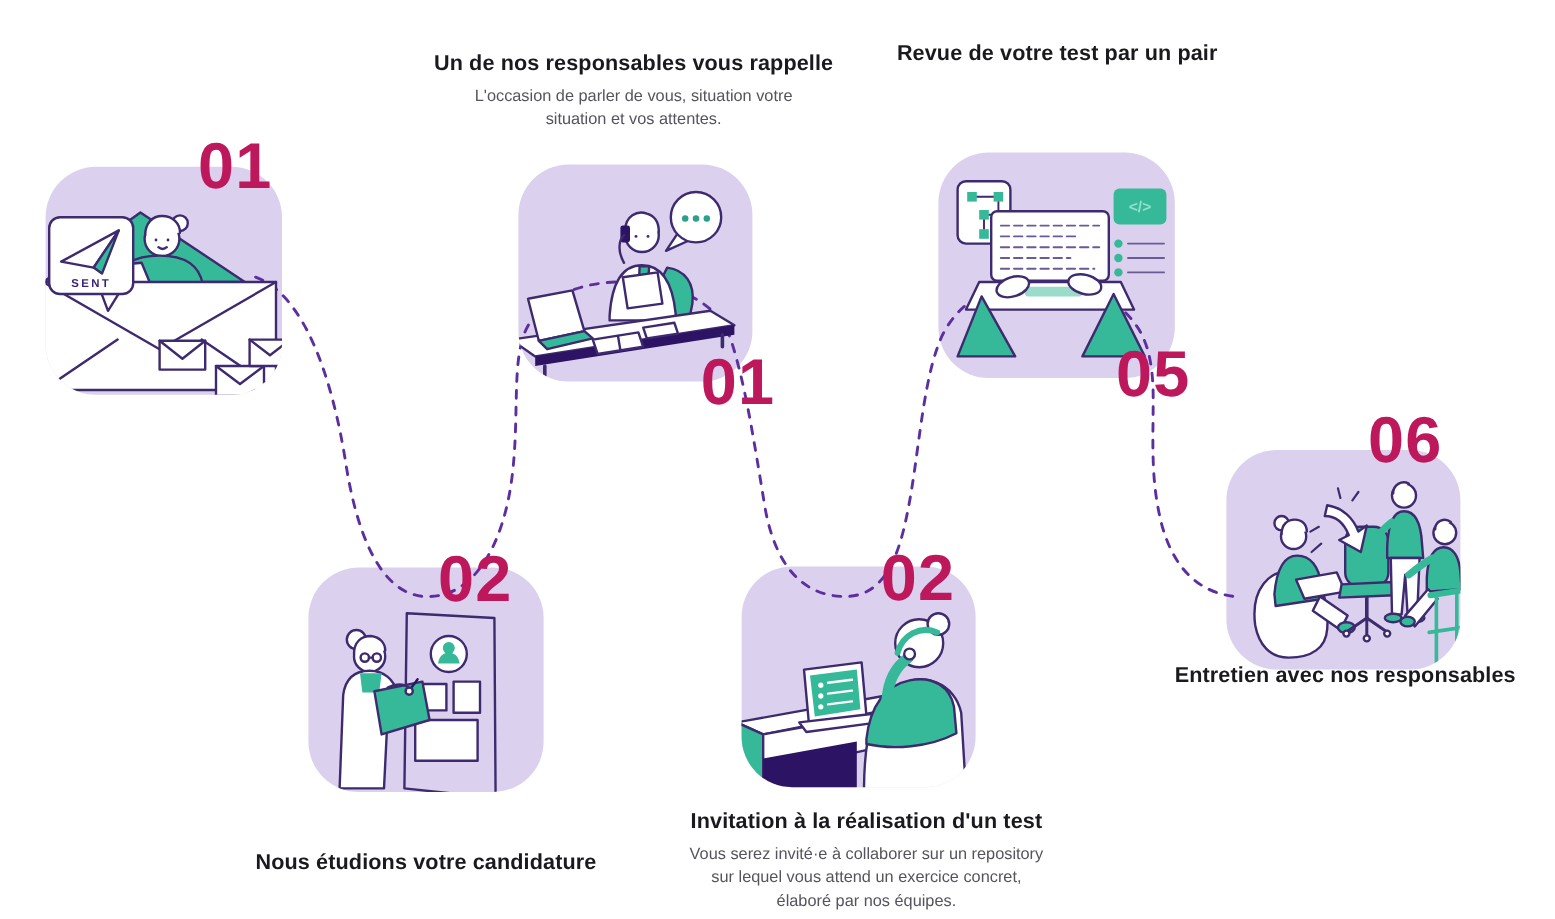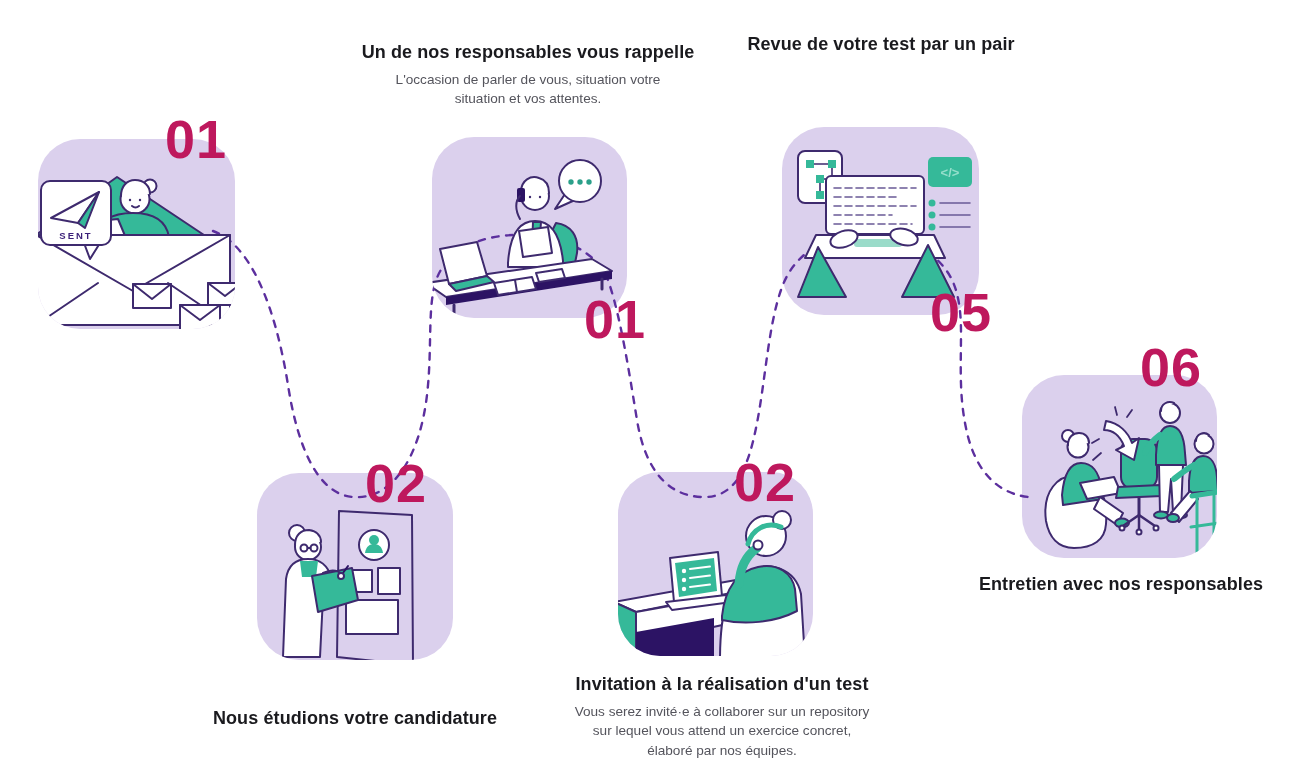--- a/index.html
+++ b/index.html
@@ -273,18 +273,18 @@
           <path d="M 167 106 C 168 89 173 81 181 81 C 189 81 194 89 195 102 L 196 116 L 167 118 Z" fill="#35b999"></path>
           <path d="M 172 90 C 163 95 157 100 152 104" stroke="#35b999" stroke-width="6" fill="none"></path>
           <path d="M 168 116 L 149 138 L 157 147 L 176 124 Z" fill="#fff"></path>
           <ellipse cx="151" cy="143" rx="6" ry="4" fill="#35b999"></ellipse>
           <path d="M 170 121 L 196 117" stroke="#35b999" stroke-width="5" fill="none"></path>
           <path d="M 175 122 L 175 180 M 192 120 L 192 178 M 169 152 L 196 148" stroke="#35b999" stroke-width="3" fill="none"></path>
         </g>
       </g>
     </svg>
     <div class="num" style="left:1140px;top:340px">06</div>
-    <div class="txt" style="left:958px;top:574px;width:326px">
+    <div class="txt" style="left:958px;top:552px;width:326px">
       <h3>Entretien avec nos responsables</h3>
     </div>
   </section>
 
 </div>
 
 </body></html>

